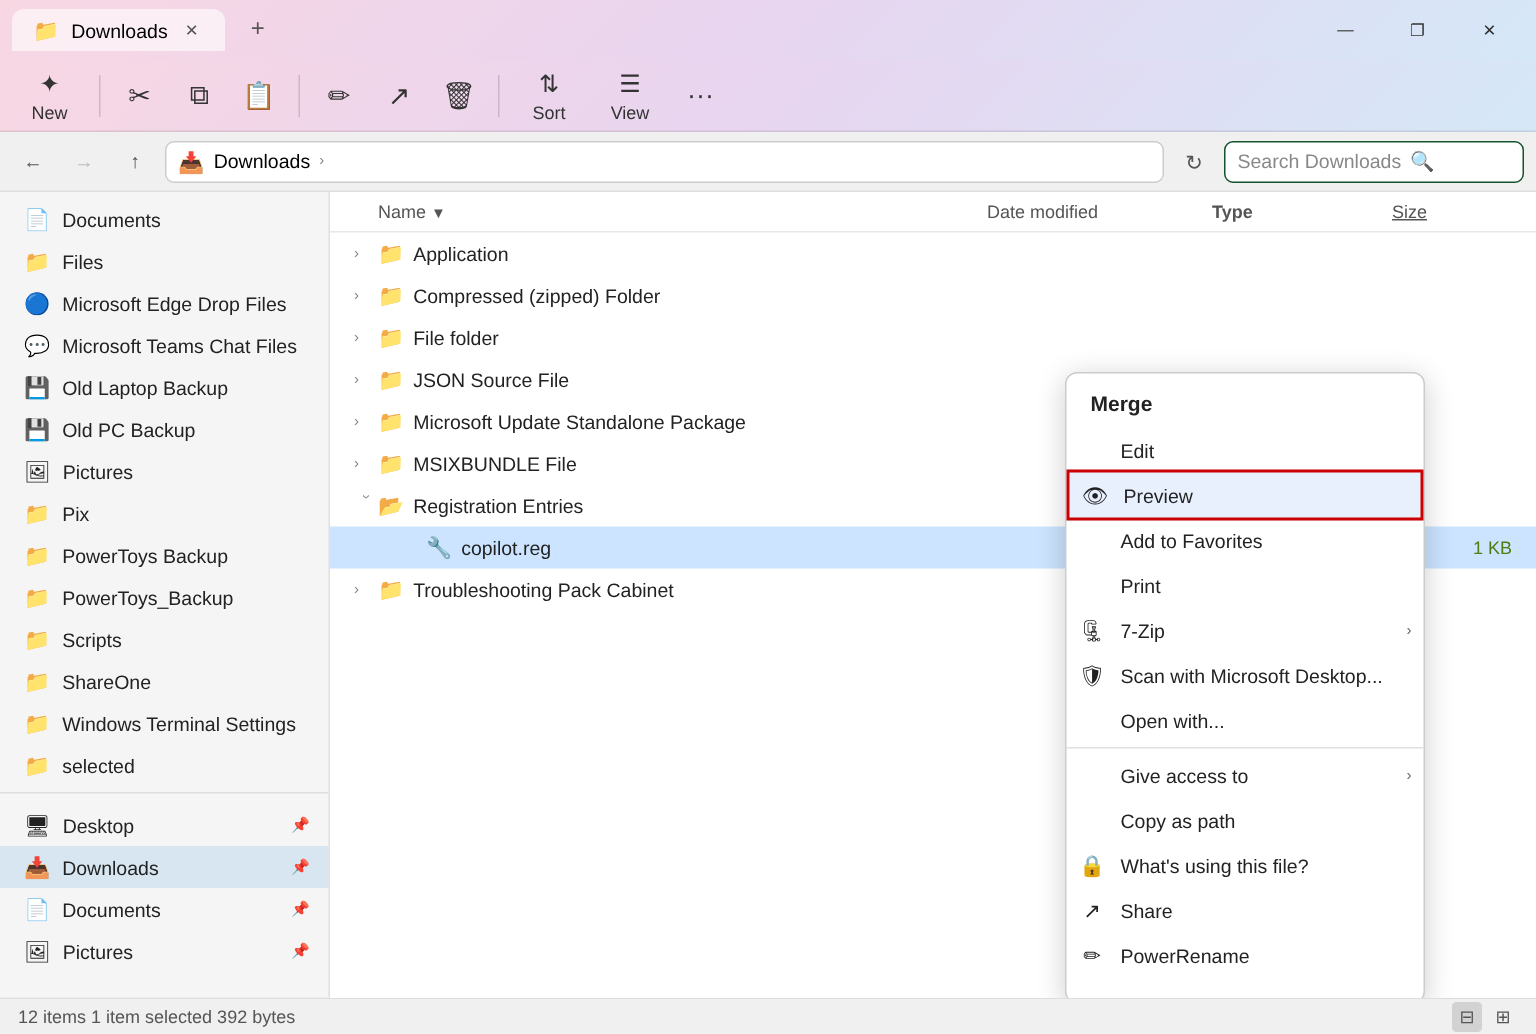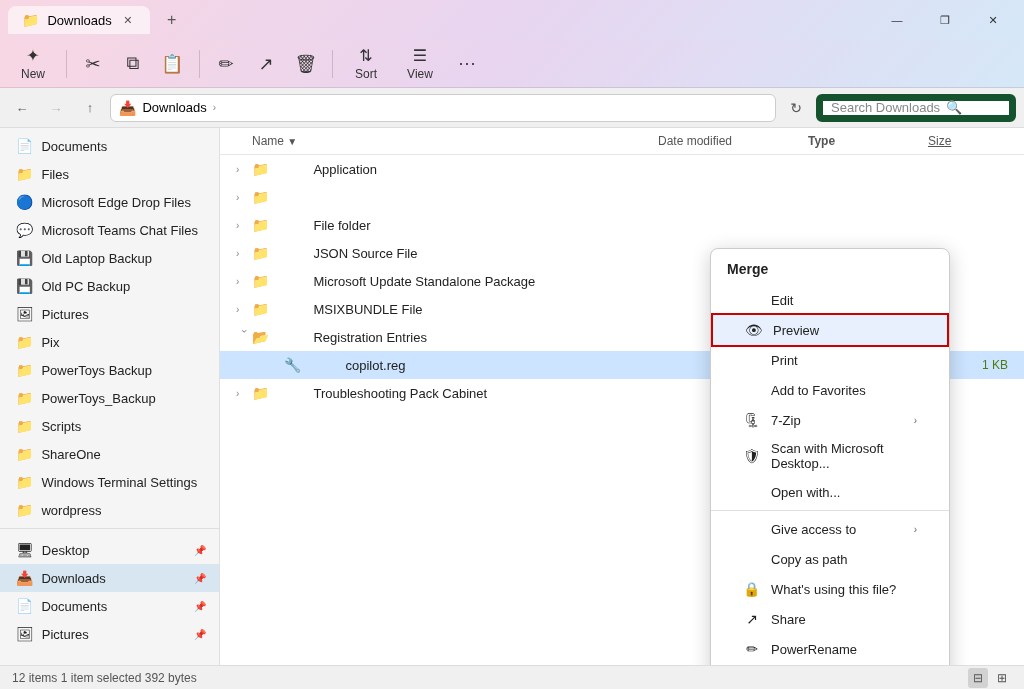--- a/index.html
+++ b/index.html
@@ -128,21 +128,21 @@
       padding: 0 8px;
       gap: 6px;
       font-size: 13px;
     }
     .address-icon { color: #d4860a; font-size: 14px; }
     .address-chevron { color: #888; font-size: 10px; }
     .search-box {
       width: 200px;
       height: 28px;
       background: white;
-      border: 7px solid #14532d;
+      border: 1px solid #14532d;
       border-radius: 6px;
       display: flex;
       align-items: center;
       padding: 0 8px;
       gap: 6px;
       color: #888;
       font-size: 13px;
     }
     .refresh-btn {
       width: 28px; height: 28px;
@@ -207,21 +207,21 @@
       align-items: center;
       padding: 3px 16px;
       cursor: pointer;
       height: 28px;
       font-size: 13px;
       color: #222;
     }
     .file-item.selected { background: #cce4ff; }
     .file-item .expand { width: 16px; color: #888; font-size: 10px; flex-shrink: 0; }
     .file-item .fi-icon { font-size: 14px; margin-right: 6px; flex-shrink: 0; }
-    .file-item .fi-name { flex: 1; margin-left: 38px; }
+    .file-item .fi-name { flex: 1; }
     .file-item .fi-date { width: 150px; font-size: 12px; color: #555; }
     .file-item .fi-type { width: 120px; font-size: 12px; color: #555; }
     .file-item .fi-size { width: 80px; font-size: 12px; color: #4d7c0f; text-align: right; }
 
     .sub-item {
       padding-left: 48px;
     }
 
     
     .status-bar {
@@ -263,21 +263,21 @@
       background: white;
       border: 1px solid #ccc;
       border-radius: 8px;
       box-shadow: 0 4px 20px rgba(0,0,0,0.2);
       padding: 4px 0;
       z-index: 200;
     }
     .cm-item {
       display: flex;
       align-items: center;
-      padding: 6px 32px;
+      padding: 6px 8px;
       cursor: pointer;
       font-size: 13px;
       color: #222;
       gap: 10px;
       position: relative;
     }
     .cm-item.highlighted {
       background: #e8f0fe;
       border: 2px solid #cc0000;
       margin: -2px 0;
@@ -420,21 +420,21 @@
     <div class="sidebar-item">
       <span class="si-icon">📁</span>
       <span class="si-label">ShareOne</span>
     </div>
     <div class="sidebar-item">
       <span class="si-icon">📁</span>
       <span class="si-label">Windows Terminal Settings</span>
     </div>
     <div class="sidebar-item">
       <span class="si-icon">📁</span>
-      <span class="si-label">wordpress</span>
+      <span class="si-label">selected</span>
     </div>
     <div style="height: 8px; border-top: 1px solid #ddd; margin-top: 4px;"></div>
     <div class="sidebar-item">
       <span class="si-icon">🖥</span>
       <span class="si-label">Desktop</span>
       <span class="si-pin">📌</span>
     </div>
     <div class="sidebar-item active">
       <span class="si-icon">📥</span>
       <span class="si-label">Downloads</span>
@@ -473,20 +473,21 @@
       <span class="expand">›</span>
       <span class="fi-icon">📁</span>
       <span class="fi-name">Application</span>
       <span class="fi-date"></span>
       <span class="fi-type"></span>
       <span class="fi-size"></span>
     </div>
     <div class="file-item">
       <span class="expand">›</span>
       <span class="fi-icon">📁</span>
+      <span class="fi-name">Compressed (zipped) Folder</span>
       <span class="fi-date"></span>
       <span class="fi-type"></span>
       <span class="fi-size"></span>
     </div>
     <div class="file-item">
       <span class="expand">›</span>
       <span class="fi-icon">📁</span>
       <span class="fi-name">File folder</span>
       <span class="fi-date"></span>
       <span class="fi-type"></span>
@@ -549,25 +550,25 @@
         <div class="cm-item">
           <span class="cm-icon"></span>
           <span class="cm-label">Edit</span>
         </div>
         <div class="cm-item highlighted">
           <span class="cm-icon">👁</span>
           <span class="cm-label">Preview</span>
         </div>
         <div class="cm-item">
           <span class="cm-icon"></span>
+          <span class="cm-label">Add to Favorites</span>
+        </div>
+        <div class="cm-item">
+          <span class="cm-icon"></span>
           <span class="cm-label">Print</span>
-        </div>
-        <div class="cm-item">
-          <span class="cm-icon"></span>
-          <span class="cm-label">Add to Favorites</span>
         </div>
         <div class="cm-item">
           <span class="cm-icon">🗜</span>
           <span class="cm-label">7-Zip</span>
           <span class="cm-arrow">›</span>
         </div>
         <div class="cm-item">
           <span class="cm-icon">🛡</span>
           <span class="cm-label">Scan with Microsoft Desktop...</span>
         </div>

